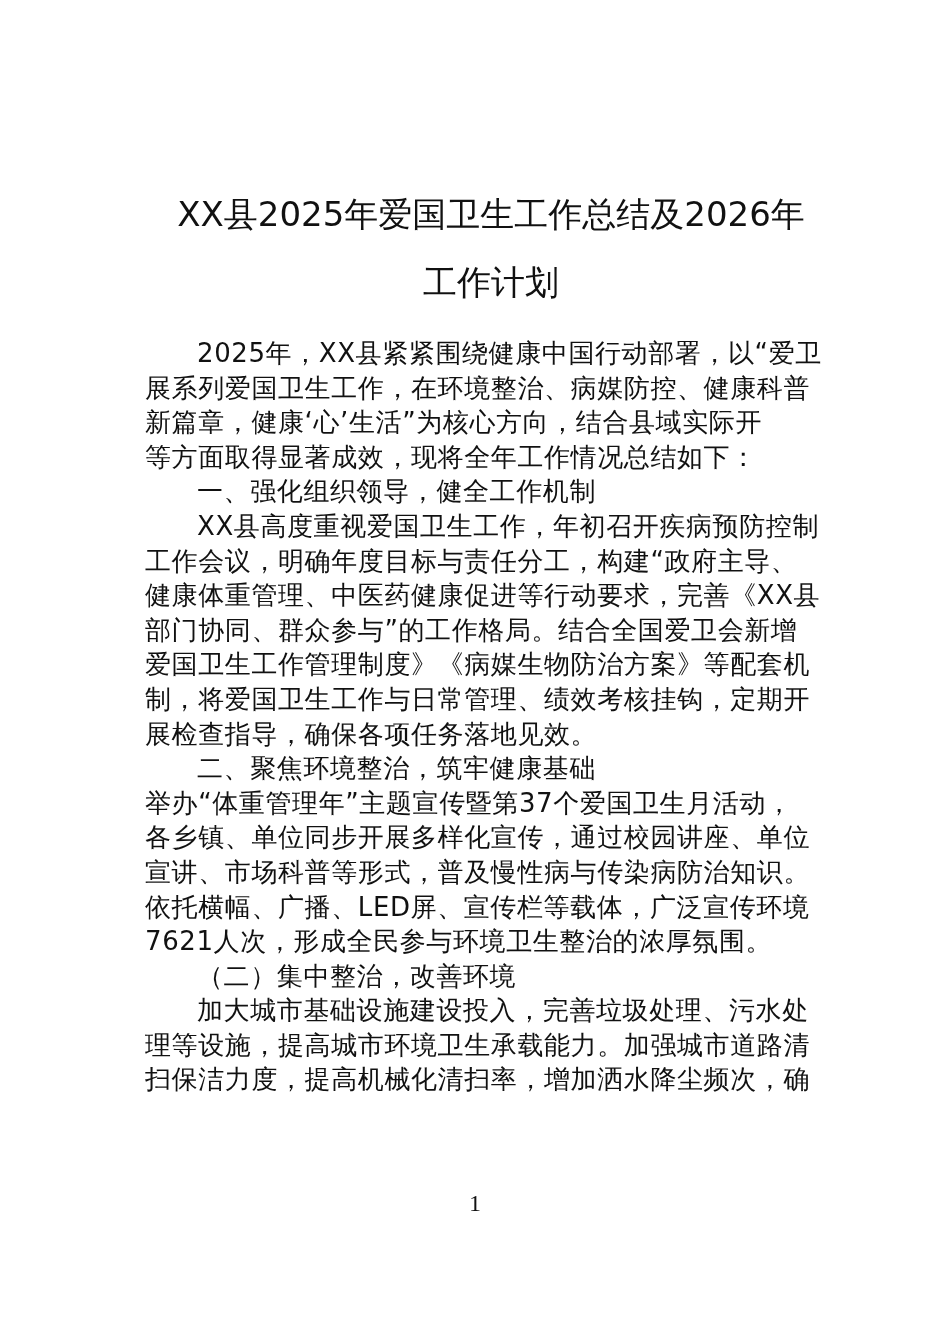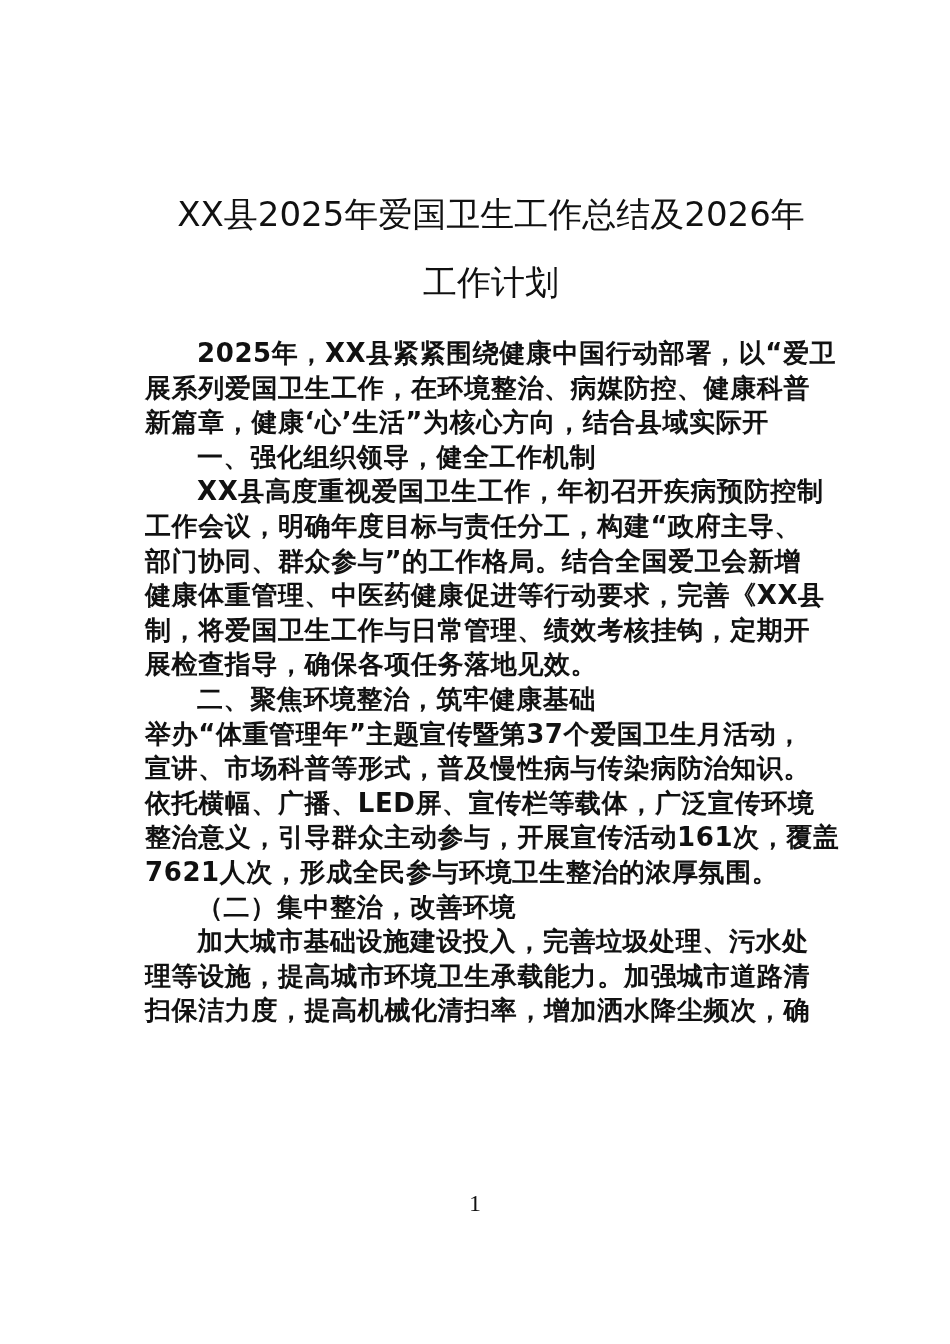--- a/index.html
+++ b/index.html
@@ -38,21 +38,20 @@
       display: block;
       white-space: nowrap;
     }
     .body {
       position: absolute;
       left: 145px;
       top: 336px;
       width: 665px;
       font-size: 26px;
       line-height: 34.6px;
-      font-weight: bold;
     }
     .line {
       display: block;
       white-space: nowrap;
       height: 34.6px;
       overflow: visible;
       letter-spacing: 0.6px;
     }
     .indent {
       padding-left: 52px;
@@ -74,32 +73,34 @@
 <div class="page">
   <h1 class="title">
     <span class="tline">XX县2025年爱国卫生工作总结及2026年</span>
     <span class="tline">工作计划</span>
   </h1>
 
   <div class="body" id="body">
       <span class="line indent">2025年，XX县紧紧围绕健康中国行动部署，以“爱卫</span>
       <span class="line">展系列爱国卫生工作，在环境整治、病媒防控、健康科普</span>
       <span class="line">新篇章，健康‘心’生活”为核心方向，结合县域实际开</span>
+      <span class="line">等方面取得显著成效，现将全年工作情况总结如下：</span>
       <span class="line indent">一、强化组织领导，健全工作机制</span>
       <span class="line indent">XX县高度重视爱国卫生工作，年初召开疾病预防控制</span>
       <span class="line">工作会议，明确年度目标与责任分工，构建“政府主导、</span>
+      <span class="line">健康体重管理、中医药健康促进等行动要求，完善《XX县</span>
       <span class="line">部门协同、群众参与”的工作格局。结合全国爱卫会新增</span>
-      <span class="line">健康体重管理、中医药健康促进等行动要求，完善《XX县</span>
+      <span class="line">爱国卫生工作管理制度》《病媒生物防治方案》等配套机</span>
       <span class="line">制，将爱国卫生工作与日常管理、绩效考核挂钩，定期开</span>
       <span class="line">展检查指导，确保各项任务落地见效。</span>
       <span class="line indent">二、聚焦环境整治，筑牢健康基础</span>
       <span class="line">举办“体重管理年”主题宣传暨第37个爱国卫生月活动，</span>
+      <span class="line">各乡镇、单位同步开展多样化宣传，通过校园讲座、单位</span>
       <span class="line">宣讲、市场科普等形式，普及慢性病与传染病防治知识。</span>
       <span class="line">依托横幅、广播、LED屏、宣传栏等载体，广泛宣传环境</span>
-      <span class="line">整治意义，引导群众主动参与，开展宣传活动161次，覆盖</span>
       <span class="line">7621人次，形成全民参与环境卫生整治的浓厚氛围。</span>
       <span class="line indent">（二）集中整治，改善环境</span>
       <span class="line indent">加大城市基础设施建设投入，完善垃圾处理、污水处</span>
       <span class="line">理等设施，提高城市环境卫生承载能力。加强城市道路清</span>
       <span class="line">扫保洁力度，提高机械化清扫率，增加洒水降尘频次，确</span>
     </div>
 
   <div class="page-number">1</div>
 </div>
 

